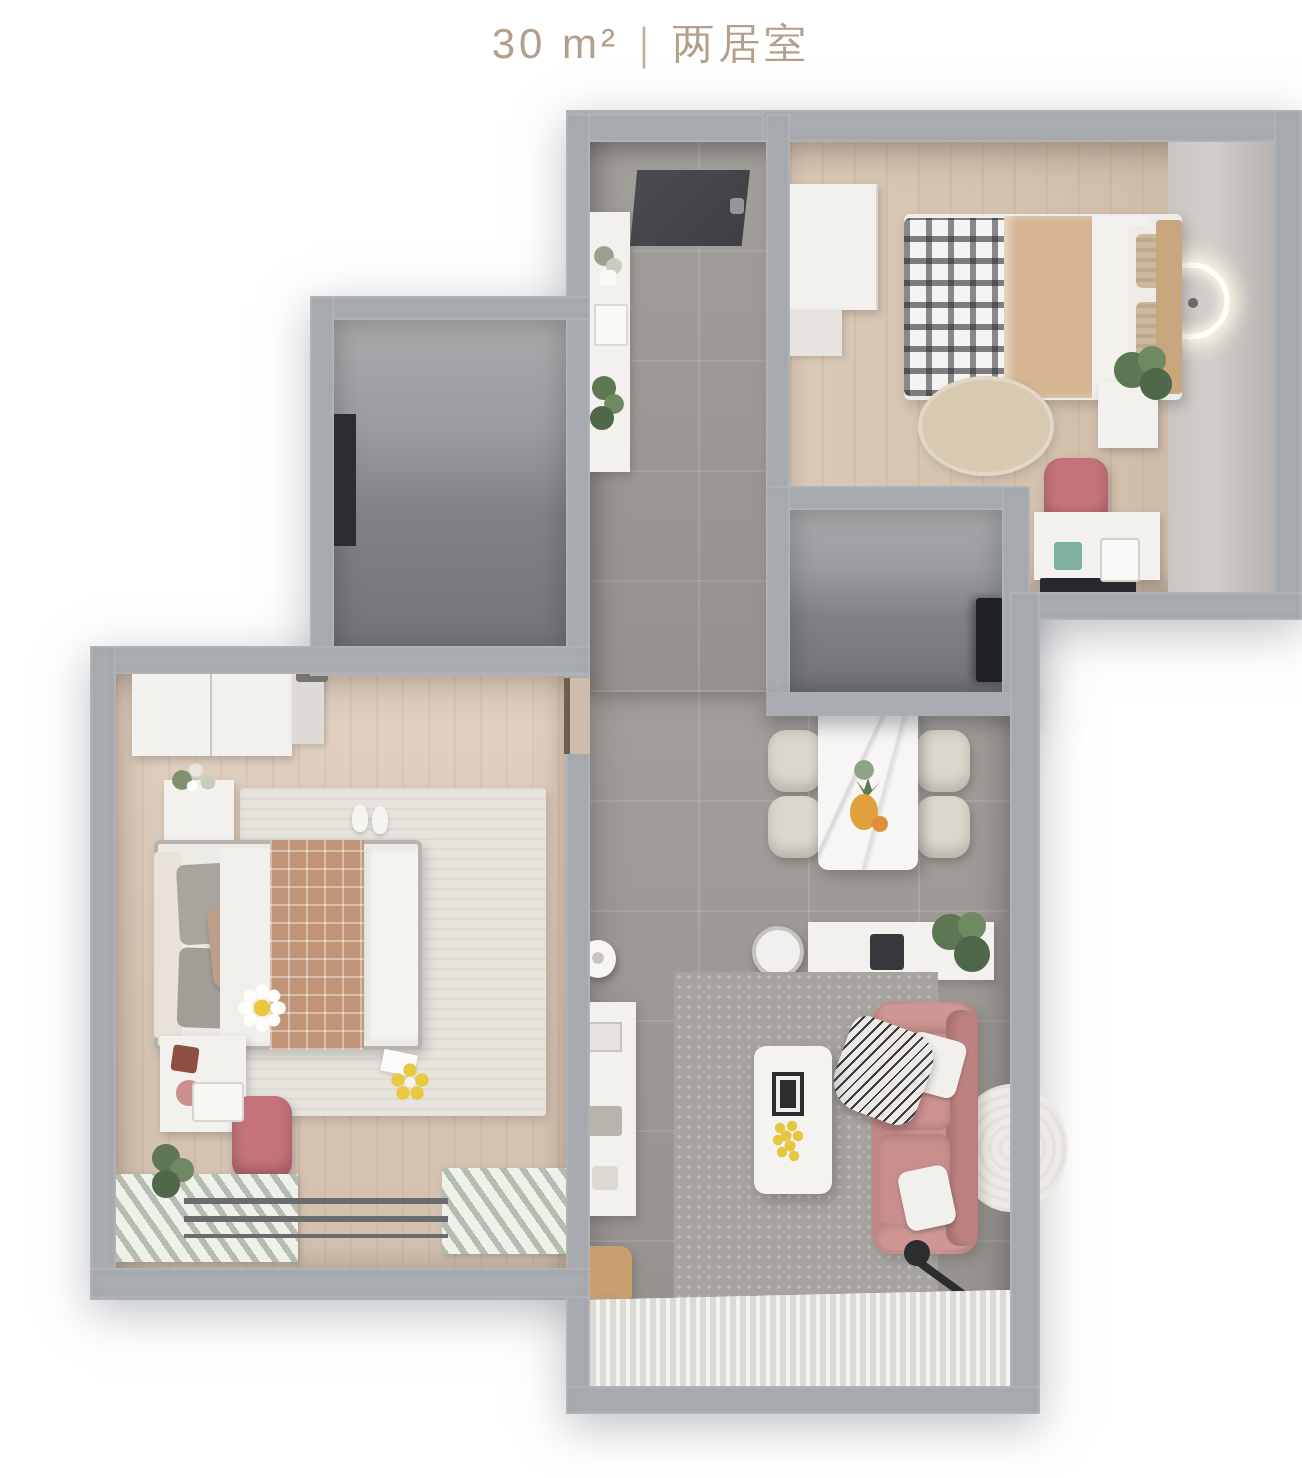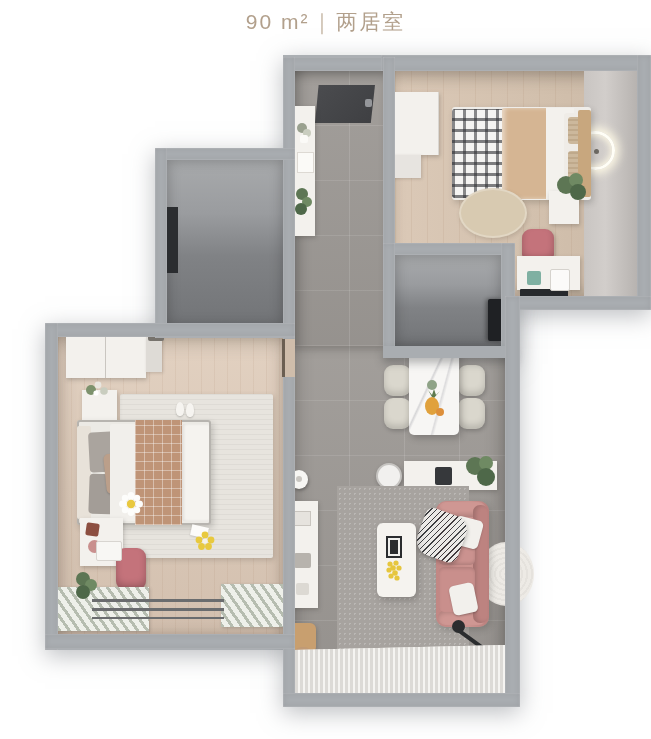--- a/index.html
+++ b/index.html
@@ -65,21 +65,21 @@
   .pinkchair{background:#c4737b;border-radius:9px;box-shadow:inset 0 -5px 7px rgba(0,0,0,.22), 1px 2px 4px rgba(60,50,50,.3);}
   .pillow{background:#f2f0ec;border-radius:5px;box-shadow:0 1px 2px rgba(0,0,0,.25);}
   .throwstripe{background:repeating-linear-gradient(115deg, rgba(42,44,48,.85) 0 1px, #eceae7 1px 4px);
     border-radius:8px 14px 10px 16px;box-shadow:1px 2px 4px rgba(0,0,0,.25);}
 </style>
 </head>
 <body>
 
 <div id="stage">
 
-  <div class="title"><span>90 m²</span><span class="divider">｜</span><span>两居室</span></div>
+  <div class="title"><span>30 m²</span><span class="divider">｜</span><span>两居室</span></div>
 
   <div class="abs fp" style="left:283px;top:55px;width:368px;height:255px;"></div>
   <div class="abs fp" style="left:155px;top:148px;width:175px;height:190px;"></div>
   <div class="abs fp" style="left:45px;top:323px;width:250px;height:327px;"></div>
   <div class="abs fp" style="left:283px;top:296px;width:237px;height:411px;"></div>
   <div class="abs fp" style="left:383px;top:243px;width:132px;height:115px;"></div>
 
   <div class="abs floor tile corridor-sh" style="left:295px;top:71px;width:88px;height:290px;"></div>
   <div class="abs floor tile main-sh" style="left:295px;top:346px;width:210px;height:347px;"></div>
   <div class="abs floor wood2" style="left:395px;top:71px;width:242px;height:225px;"></div>

